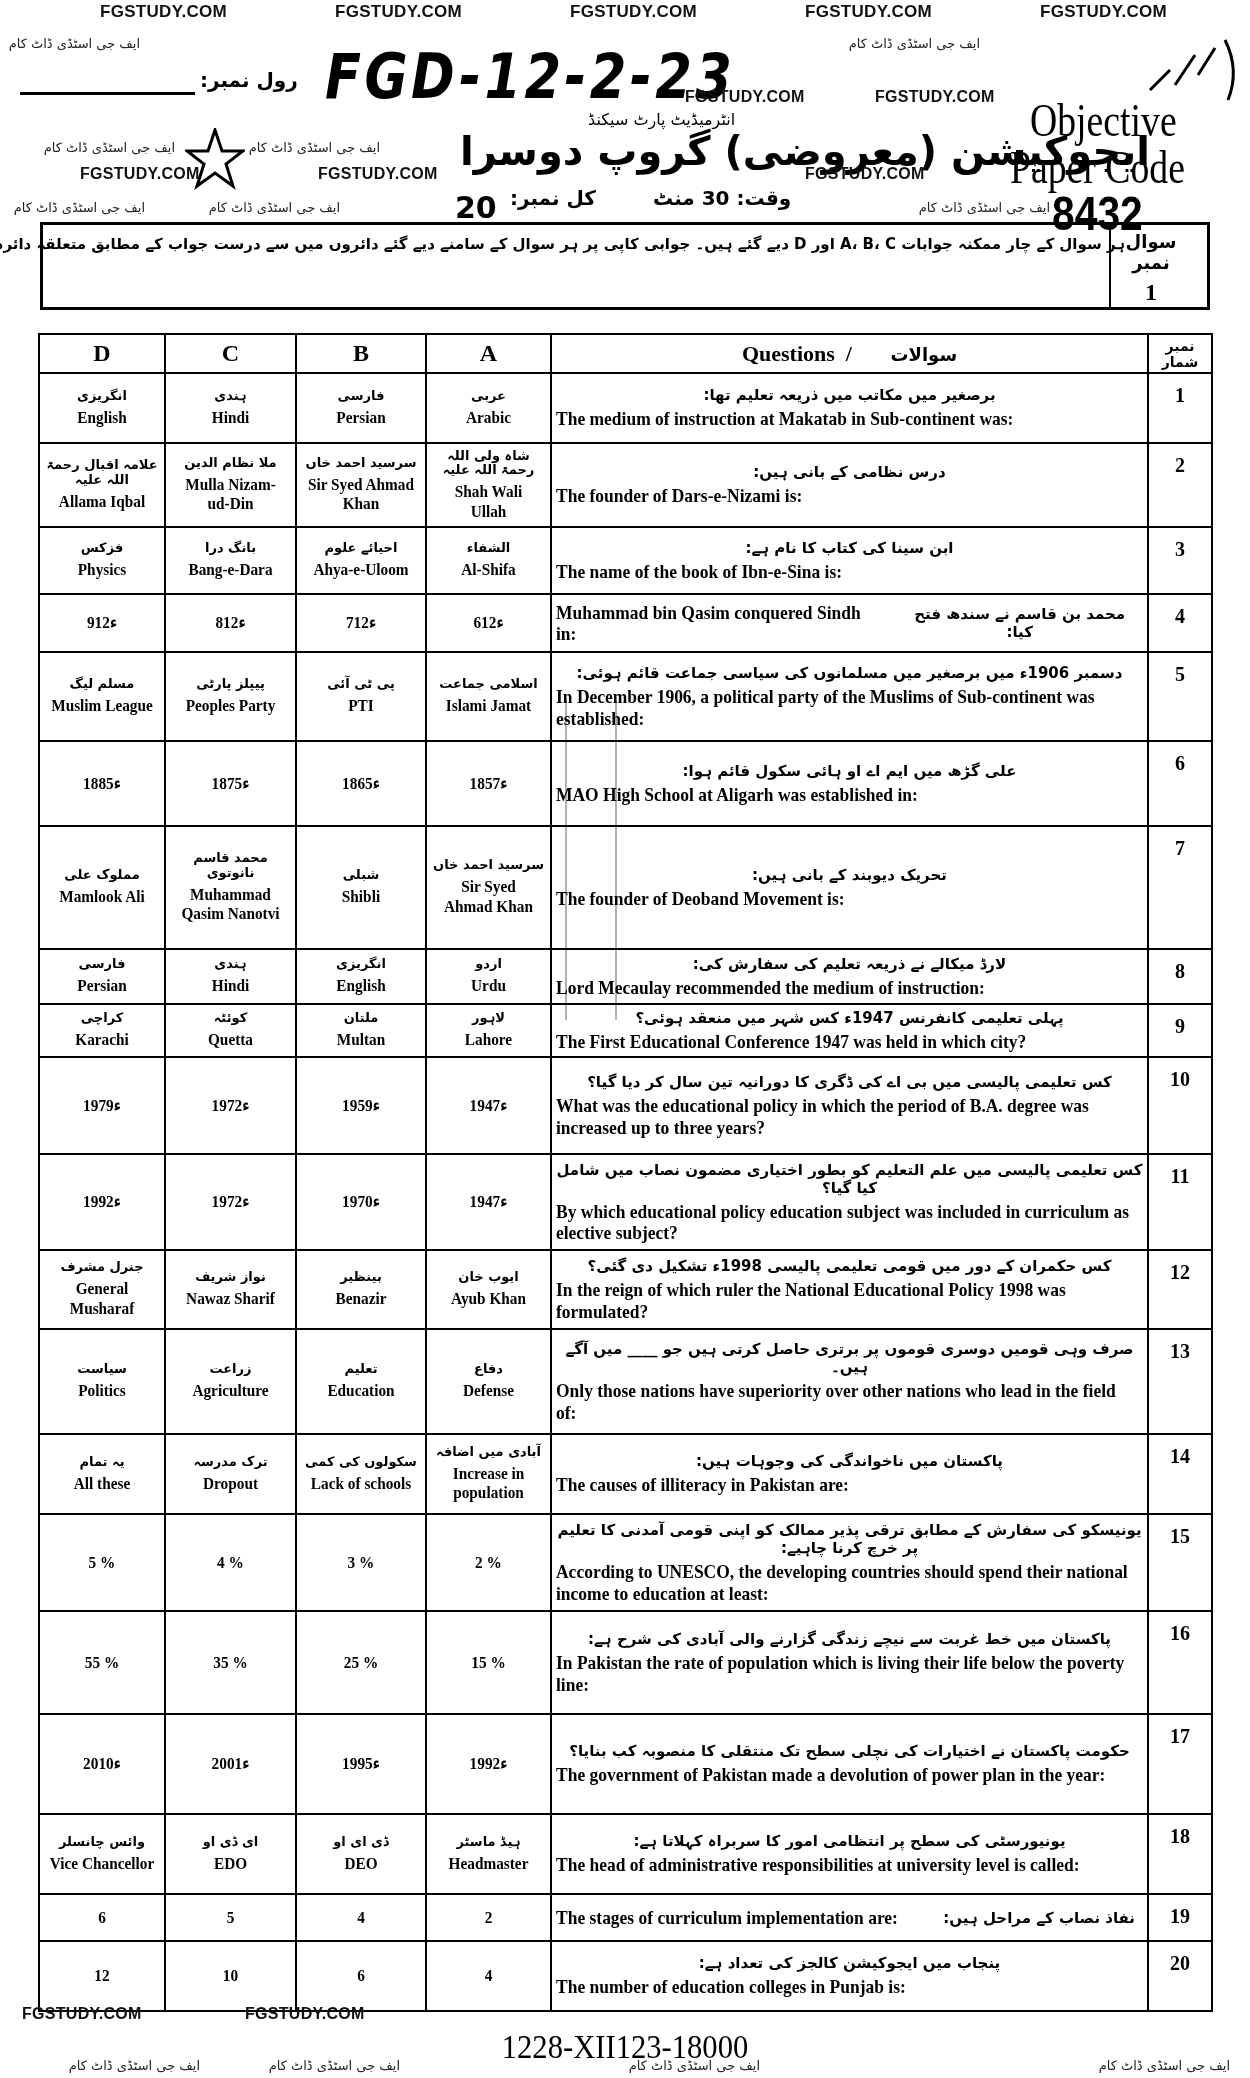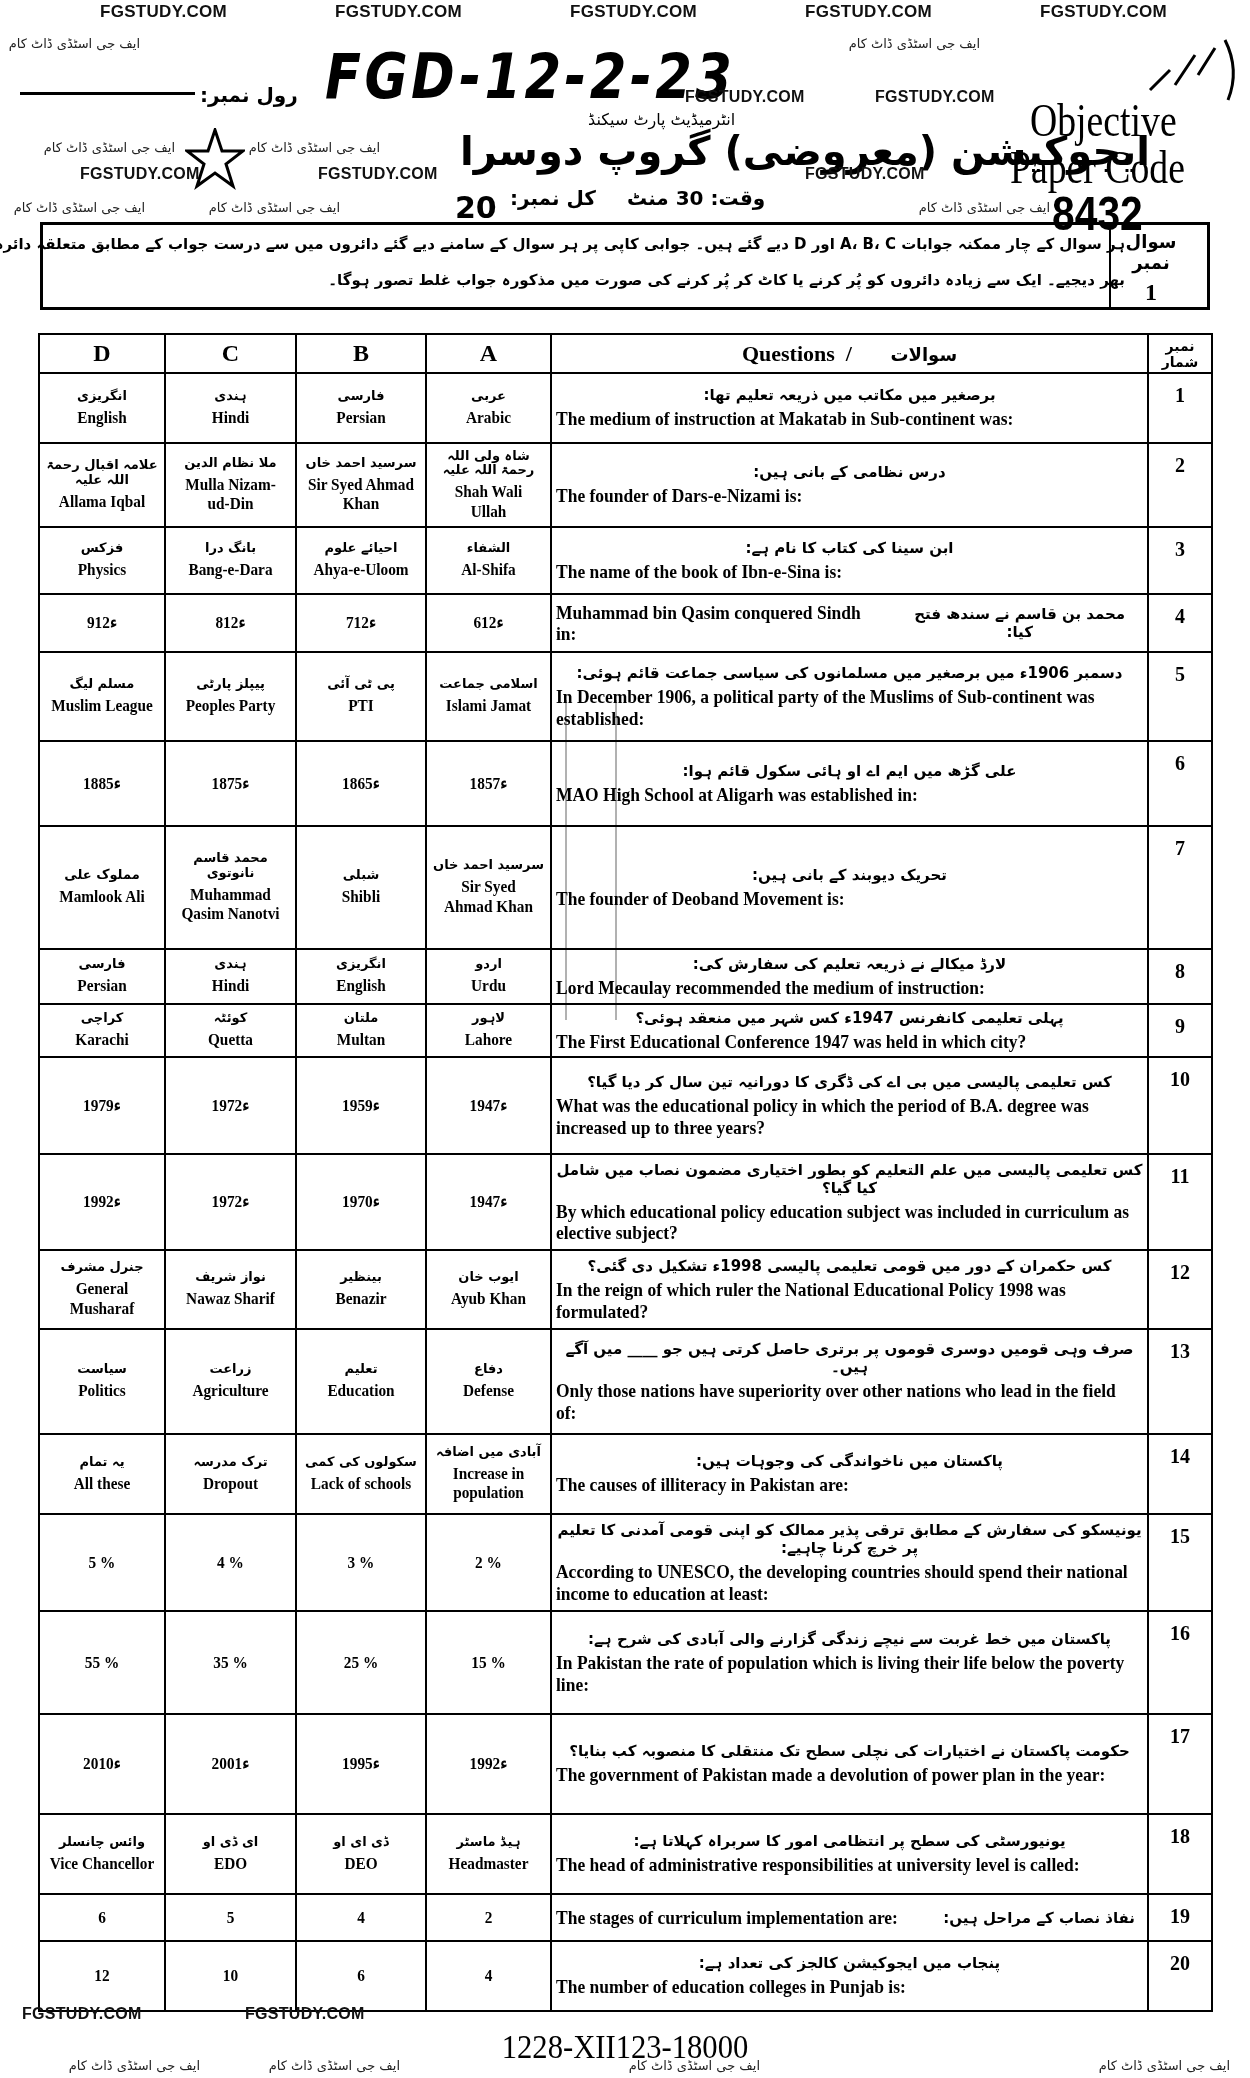--- a/index.html
+++ b/index.html
@@ -42,21 +42,21 @@
 
 <div class="wm" style="left:100px; top:2px;">FGSTUDY.COM</div>
 <div class="wm" style="left:335px; top:2px;">FGSTUDY.COM</div>
 <div class="wm" style="left:570px; top:2px;">FGSTUDY.COM</div>
 <div class="wm" style="left:805px; top:2px;">FGSTUDY.COM</div>
 <div class="wm" style="left:1040px; top:2px;">FGSTUDY.COM</div>
 
 <div class="urwm" style="right:1110px; top:36px;">ایف جی اسٹڈی ڈاٹ کام</div>
 <div class="urwm" style="right:270px; top:36px;">ایف جی اسٹڈی ڈاٹ کام</div>
 
-<div class="roll-label" style="left:200px; top:68px;margin-top:15px;">رول نمبر:</div>
+<div class="roll-label" style="left:200px; top:68px;">رول نمبر:</div>
 <div class="roll-line" style="left:20px; top:92px; width:175px;"></div>
 
 <div class="hand" style="left:325px; top:40px;">FGD-12-2-23</div>
 
 <div class="wm" style="left:685px; top:88px; font-size:16px;">FGSTUDY.COM</div>
 <div class="wm" style="left:875px; top:88px; font-size:16px;">FGSTUDY.COM</div>
 
 <svg class="abs" style="left:1140px; top:30px;" width="105" height="75">
   <path d="M10 60 L30 40 M35 55 L55 25 M58 45 L75 18 M85 10 Q100 40 88 70" stroke="#000" stroke-width="3" fill="none"></path>
 </svg>
@@ -76,26 +76,25 @@
 <div class="wm" style="left:805px; top:165px; font-size:16px;">FGSTUDY.COM</div>
 
 <div class="objective" style="left:1030px; top:98px;">Objective</div>
 <div class="objective" style="left:1010px; top:145px;">Paper Code</div>
 <div class="papercode" style="left:1052px; top:190px;">8432</div>
 
 <div class="urwm" style="right:1105px; top:200px;">ایف جی اسٹڈی ڈاٹ کام</div>
 <div class="urwm" style="right:910px; top:200px;">ایف جی اسٹڈی ڈاٹ کام</div>
 <div class="meta-ur" style="left:455px; top:190px; font-size:30px;">20</div>
 <div class="meta-ur" style="left:510px; top:186px;">کل نمبر:</div>
-<div class="meta-ur" style="left:627px; top:186px;">وقت: 30 منٹ</div>
+<div class="meta-ur" style="left:653px; top:186px;">وقت: 30 منٹ</div>
 <div class="urwm" style="right:200px; top:200px;">ایف جی اسٹڈی ڈاٹ کام</div>
 
 <div class="instr-box">
   <div class="instr-text" style="top:10px;">ہر سوال کے چار ممکنہ جوابات A، B، C اور D دیے گئے ہیں۔ جوابی کاپی پر ہر سوال کے سامنے دیے گئے دائروں میں سے درست جواب کے مطابق متعلقہ دائرہ کو مارکر یا پین سے</div>
-  <div class="instr-text" style="top:46px;">بھر دیجیے۔ ایک سے زیادہ دائروں کو پُر کرنے یا کاٹ کر پُر کرنے کی صورت میں مذکورہ جواب غلط تصور ہوگا۔</div>
   <div class="instr-qno">
     <span class="lbl">سوال نمبر</span>
     <span class="num">1</span>
   </div>
 </div>
 
 <div class="stamp"></div>
 
 <table class="q">
   <colgroup>

